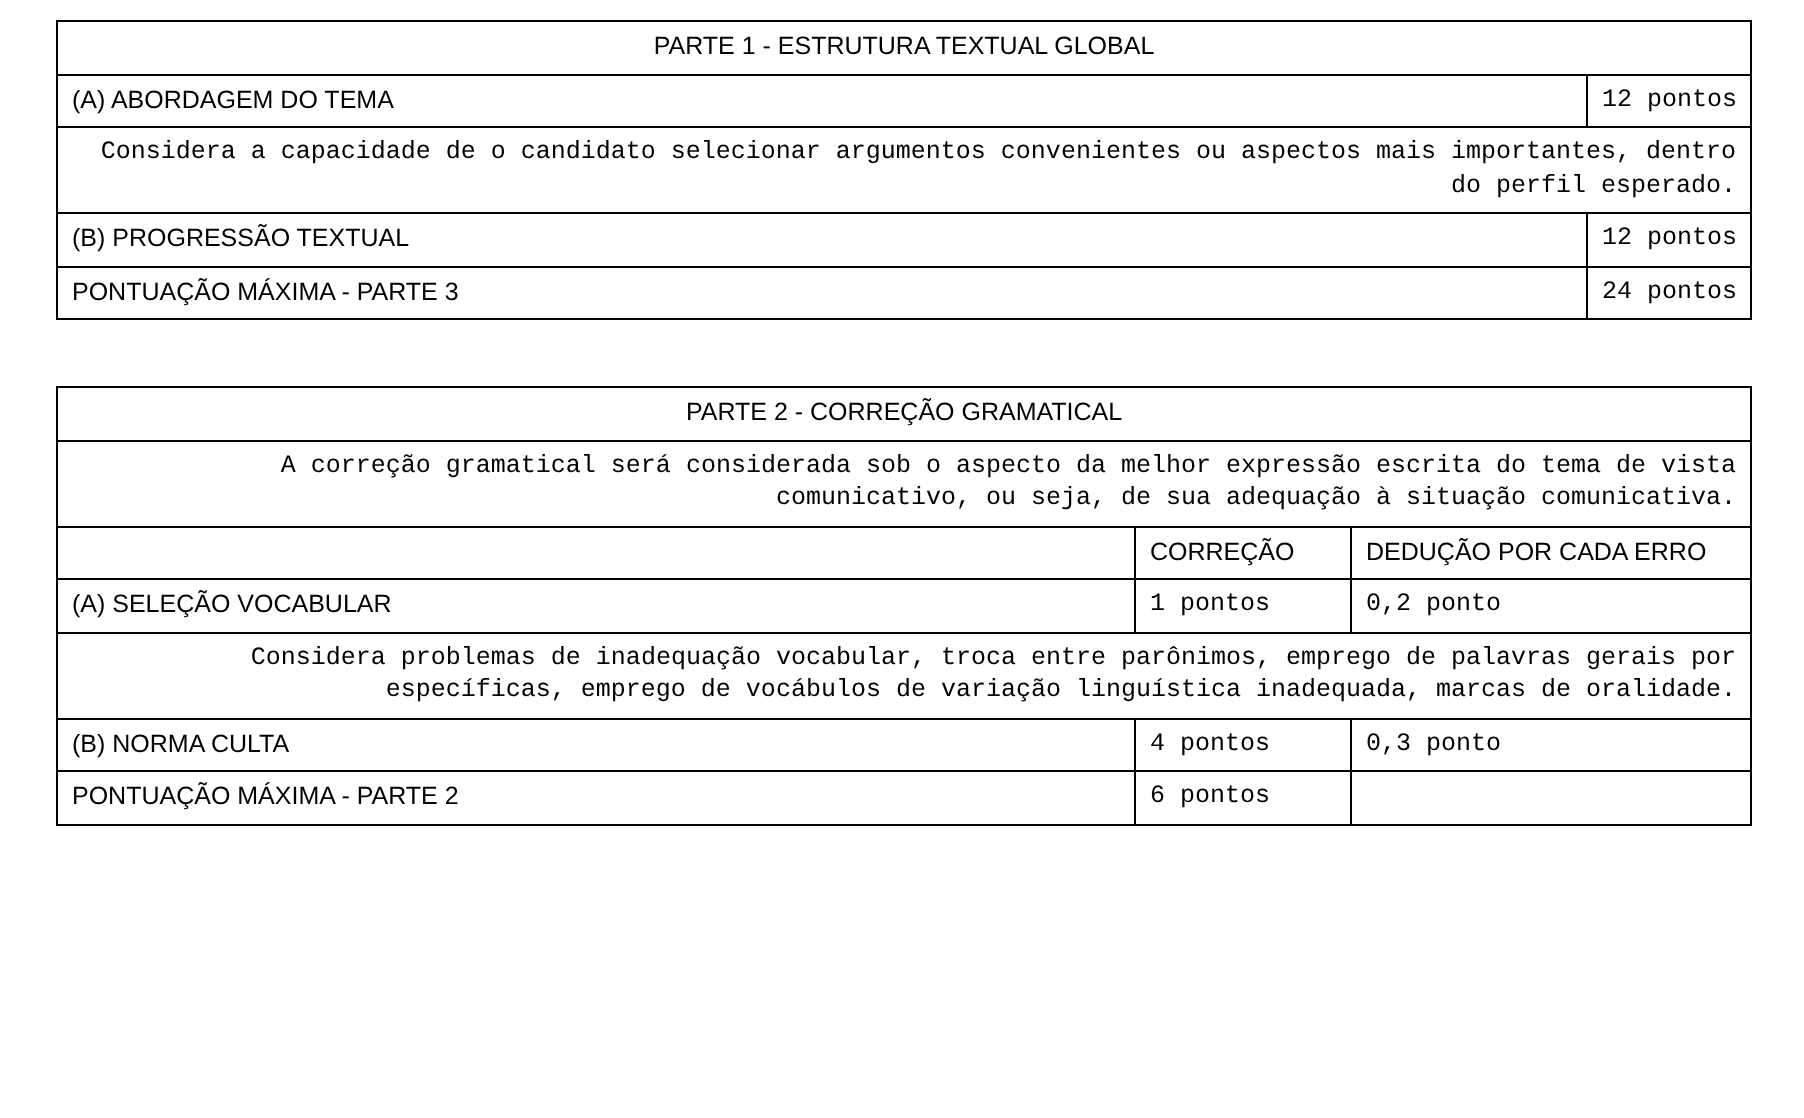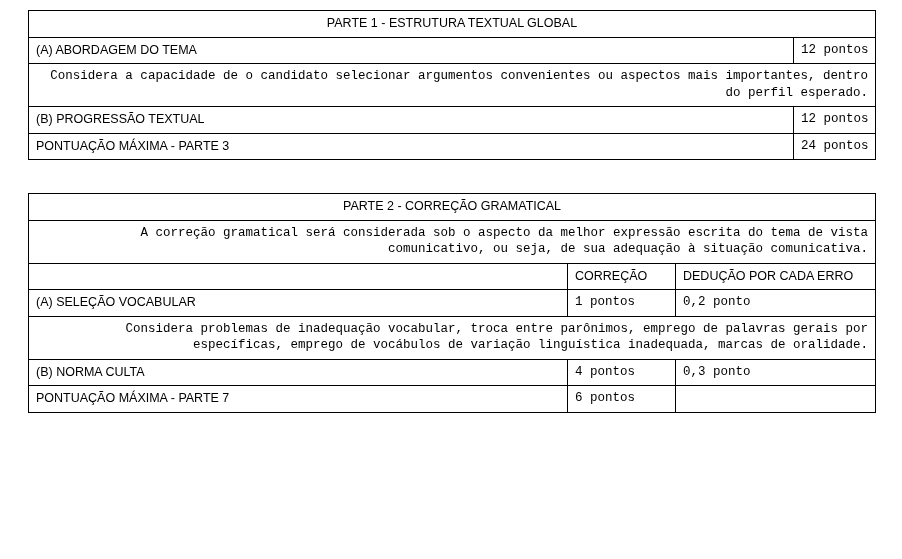--- a/index.html
+++ b/index.html
@@ -112,20 +112,20 @@
       </tr>
       <tr>
         <td class="desc" colspan="3">Considera problemas de inadequação vocabular, troca entre parônimos, emprego de palavras gerais por específicas, emprego de vocábulos de variação linguística inadequada, marcas de oralidade.</td>
       </tr>
       <tr>
         <td class="crit-label">(B) NORMA CULTA</td>
         <td class="pts">4 pontos</td>
         <td class="pts">0,3 ponto</td>
       </tr>
       <tr>
-        <td class="crit-label">PONTUAÇÃO MÁXIMA - PARTE 7</td>
+        <td class="crit-label">PONTUAÇÃO MÁXIMA - PARTE 2</td>
         <td class="pts">6 pontos</td>
         <td class="pts"></td>
       </tr>
     </tbody>
   </table>
 
 </div>
 
 </body></html>

